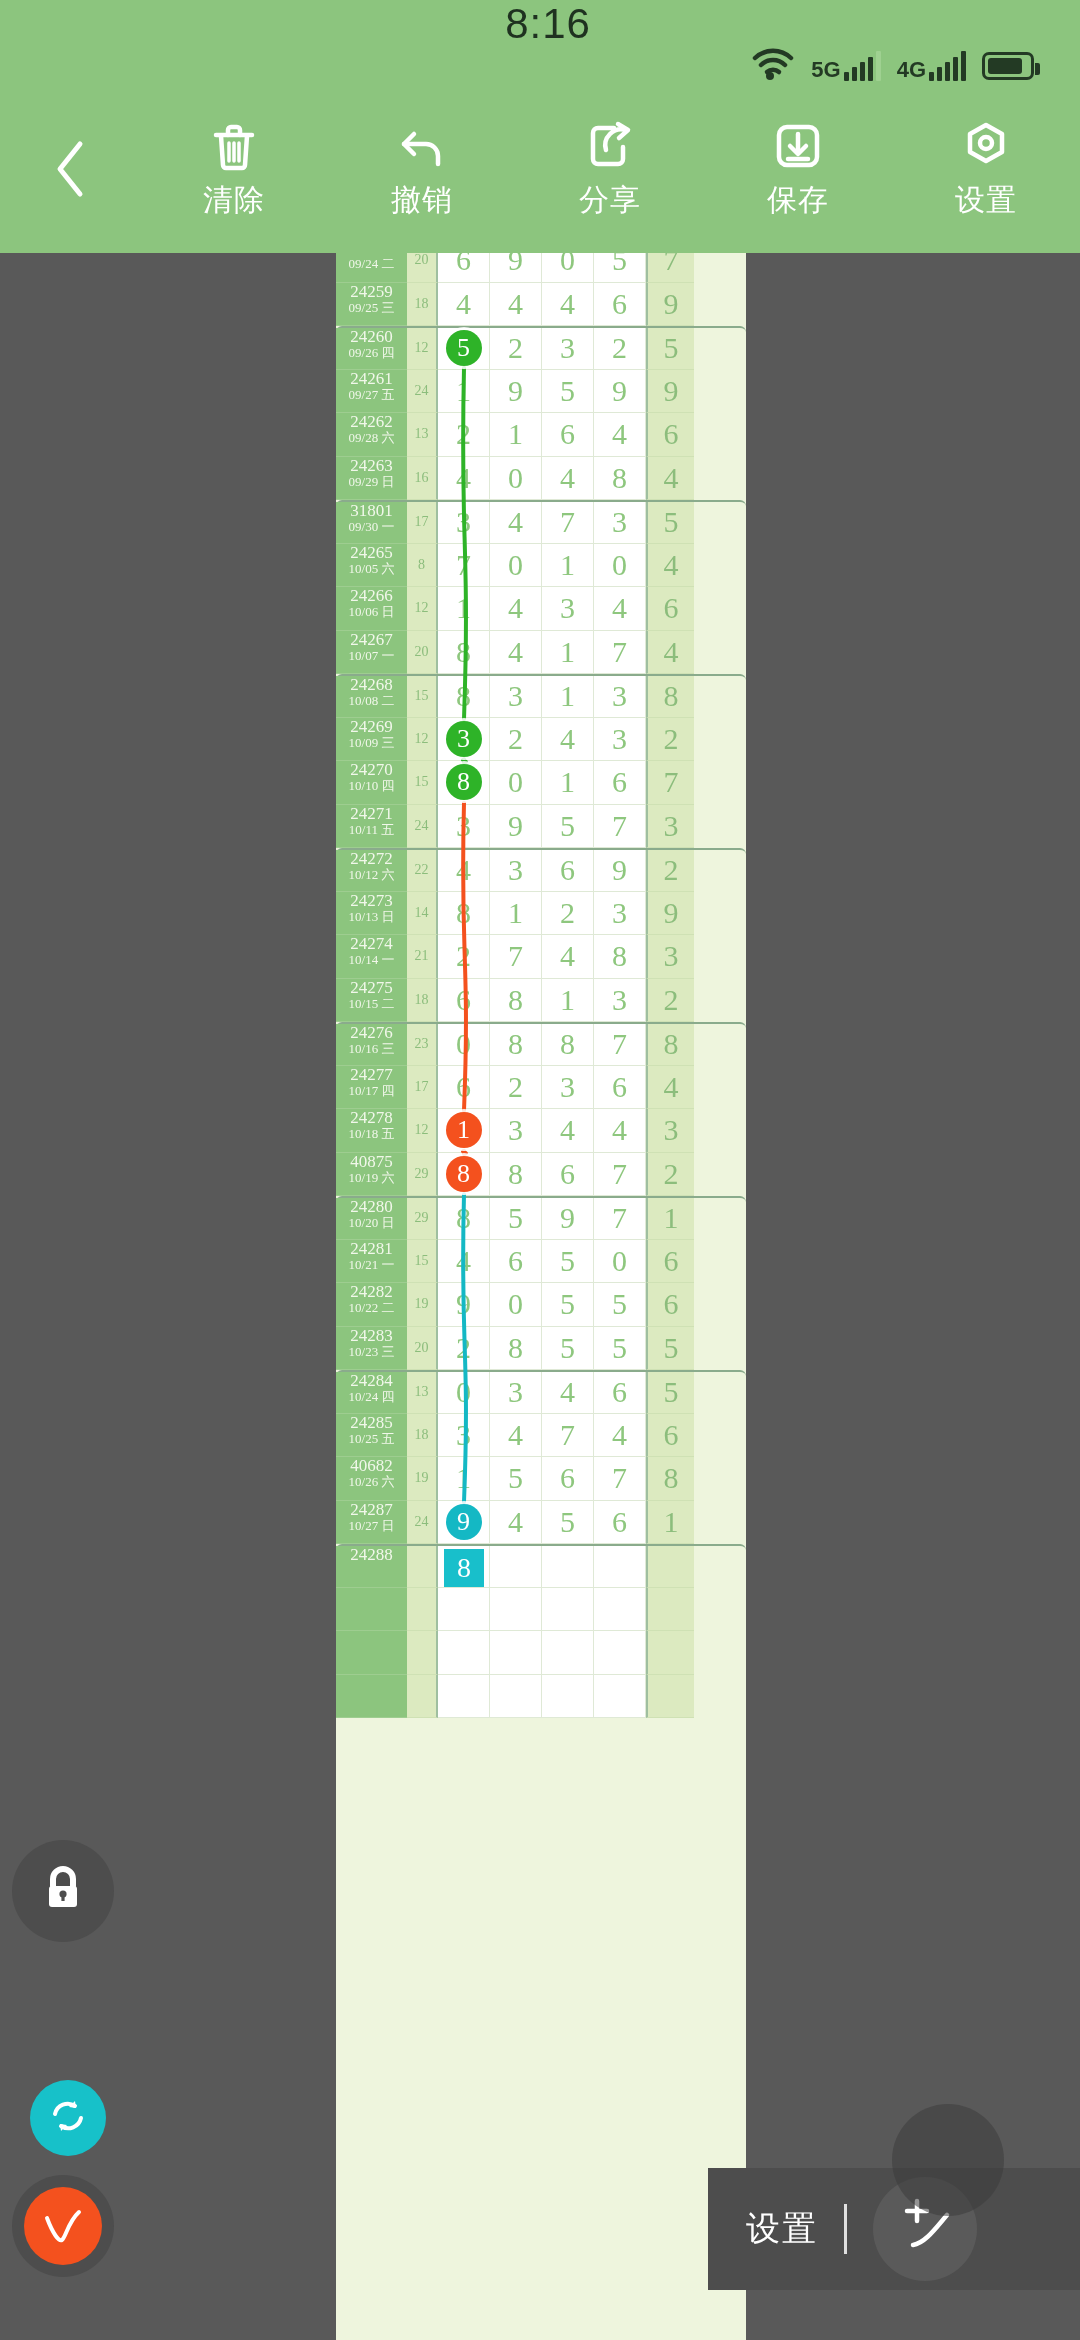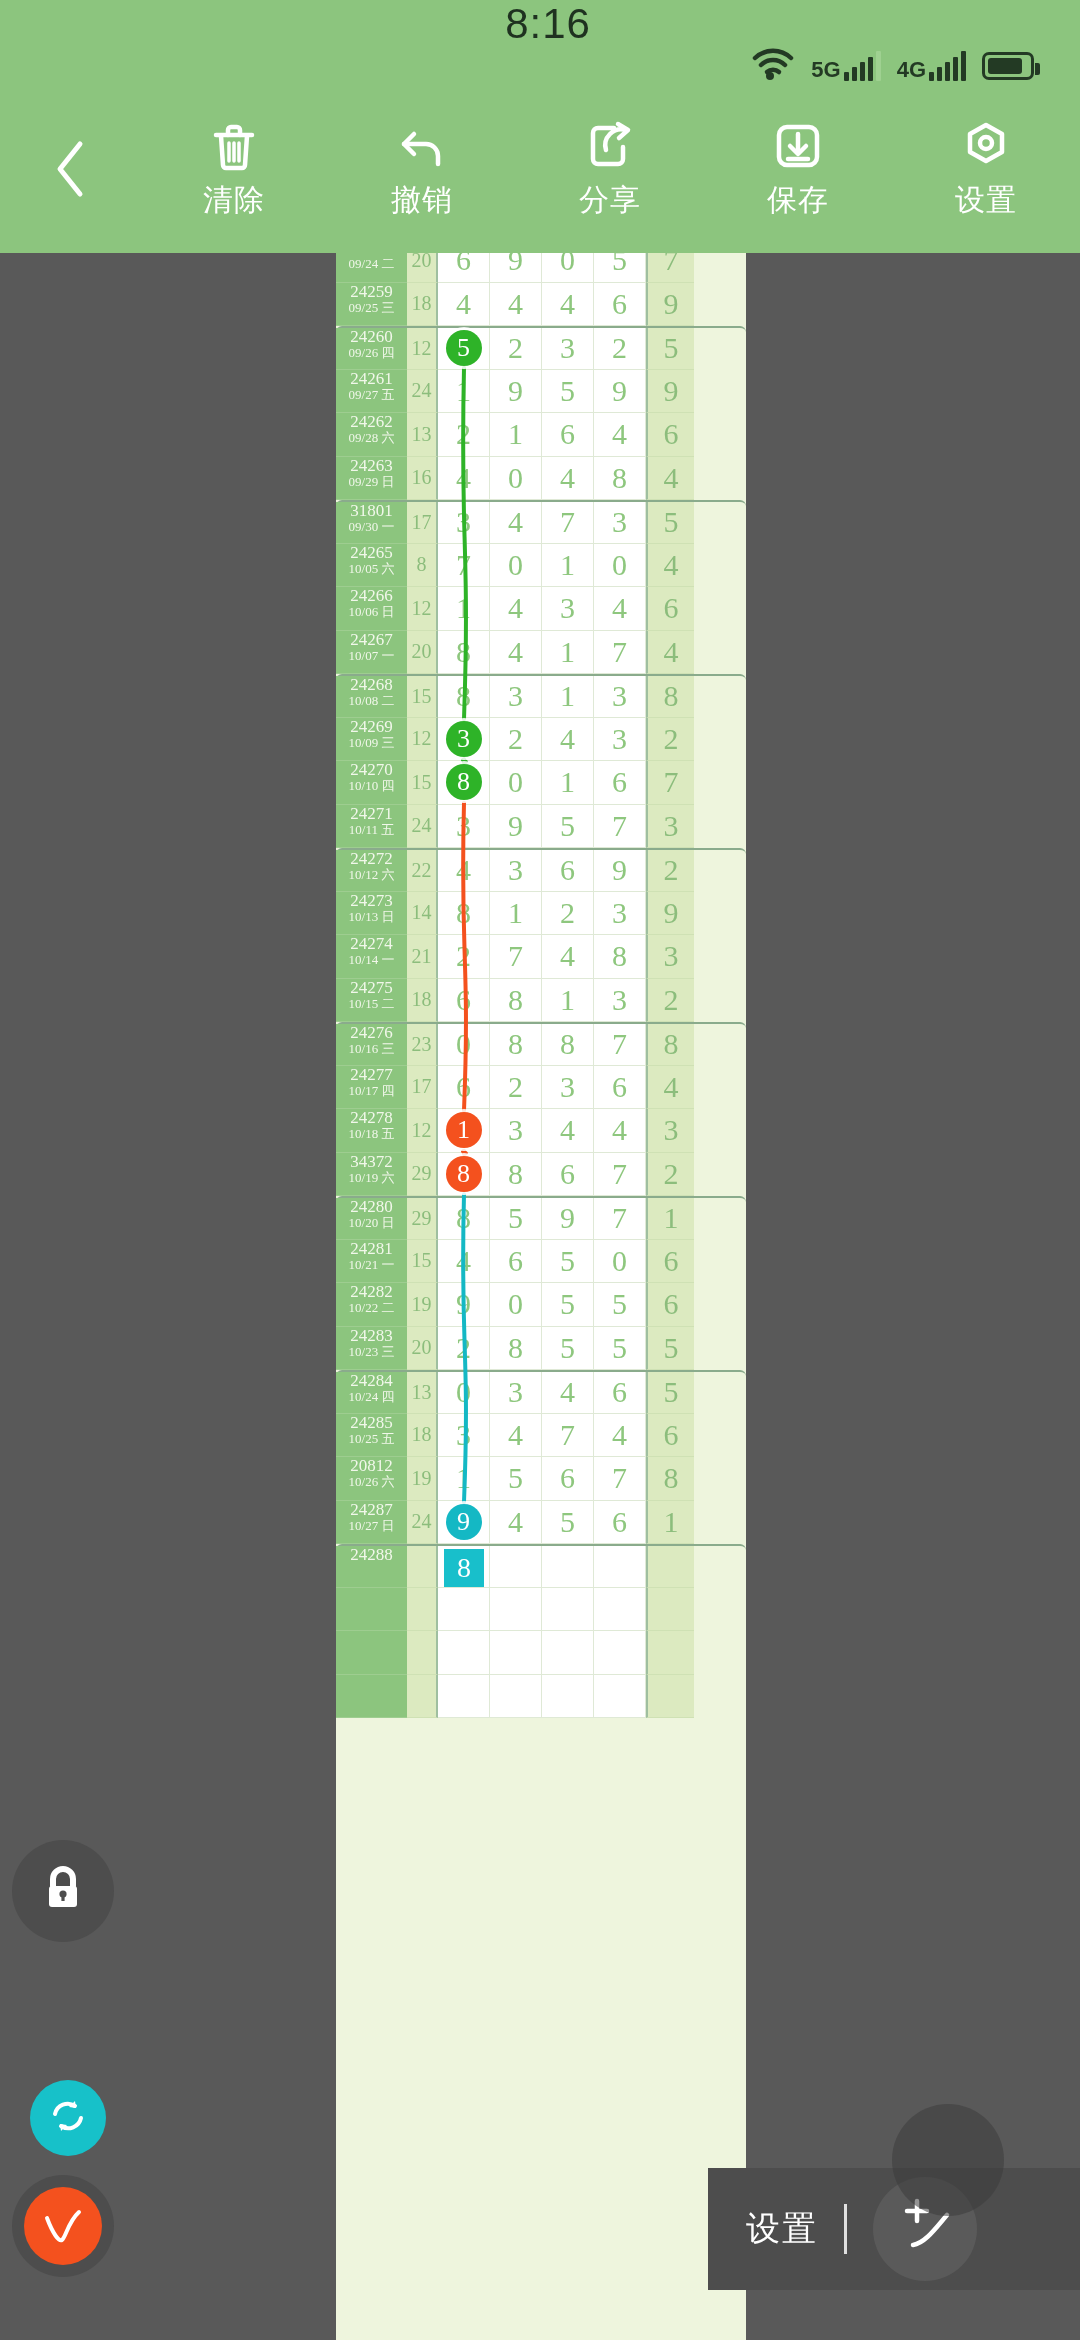--- a/index.html
+++ b/index.html
@@ -50,21 +50,21 @@
   .row{ display:flex; height:43.5px; position:relative; }
   .row.gsep{ border-top:2px solid #8aab8c;border-radius:6px; }
   .c-id{
     width:71px; background:#8cc57e; color:#f1f7ea;
     display:flex; flex-direction:column; align-items:center; justify-content:flex-start;
     line-height:1.08; border-bottom:1px solid #9ecd90;
   }
   .c-id .num{ font-size:17px; font-family:"Liberation Serif", serif; }
   .c-id .dt{ font-size:13px; font-family:"Liberation Serif", serif; }
   .c-sum{
-    width:31px; background:#dceac0; color:#8cbd7c; font-size:20px;
+    width:31px; background:#dceac0; color:#8cbd7c; font-size:14px;
     display:flex; align-items:center; justify-content:center;
     border-bottom:1px solid #cfe1b4; border-right:2px solid #9fbfa0;
     font-family:"Liberation Serif", serif;
   }
   .c-d{
     width:52px; background:#ffffff; color:#8ec77e; font-size:30px;
     display:flex; align-items:center; justify-content:center;
     border-bottom:1px solid #dfe9d6; border-right:1px solid #dfe9d6;
     font-family:"Liberation Serif", serif; position:relative;
   }
@@ -478,21 +478,21 @@
         <div class="c-d">
           <span class="mark orange">1</span>
         </div>
         <div class="c-d">3</div>
         <div class="c-d">4</div>
         <div class="c-d">4</div>
         <div class="c-last">3</div>
       </div>
       <div class="row">
         <div class="c-id">
-          <span class="num">34372</span>
+          <span class="num">40875</span>
           <span class="dt">10/19 六</span>
         </div>
         <div class="c-sum">29</div>
         <div class="c-d">
           <span class="mark orange">8</span>
         </div>
         <div class="c-d">8</div>
         <div class="c-d">6</div>
         <div class="c-d">7</div>
         <div class="c-last">2</div>
@@ -564,21 +564,21 @@
         </div>
         <div class="c-sum">18</div>
         <div class="c-d">3</div>
         <div class="c-d">4</div>
         <div class="c-d">7</div>
         <div class="c-d">4</div>
         <div class="c-last">6</div>
       </div>
       <div class="row">
         <div class="c-id">
-          <span class="num">20812</span>
+          <span class="num">40682</span>
           <span class="dt">10/26 六</span>
         </div>
         <div class="c-sum">19</div>
         <div class="c-d">1</div>
         <div class="c-d">5</div>
         <div class="c-d">6</div>
         <div class="c-d">7</div>
         <div class="c-last">8</div>
       </div>
       <div class="row">

